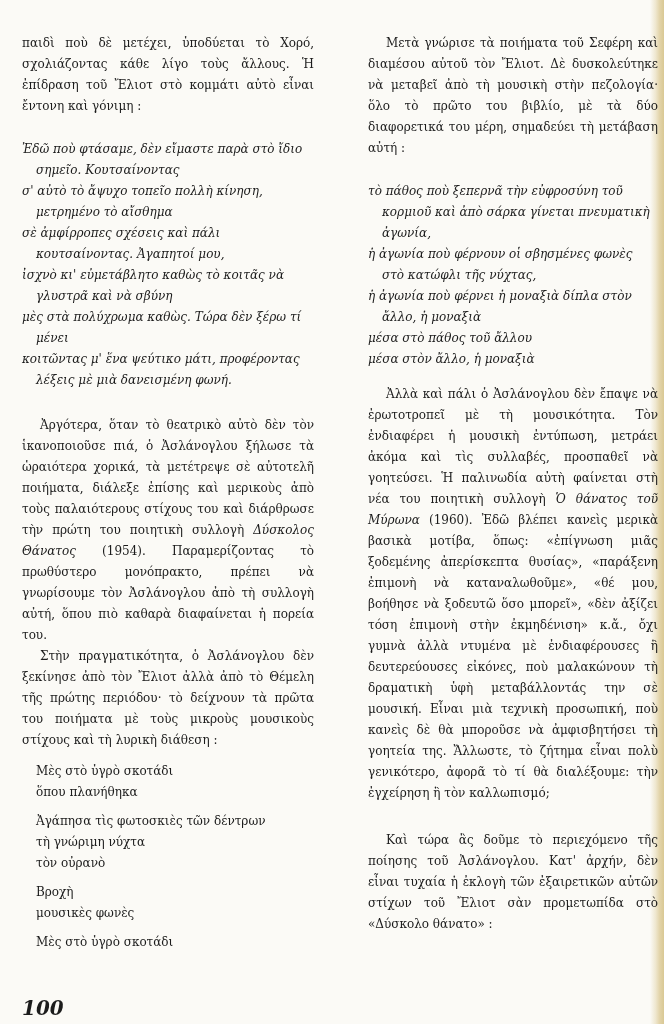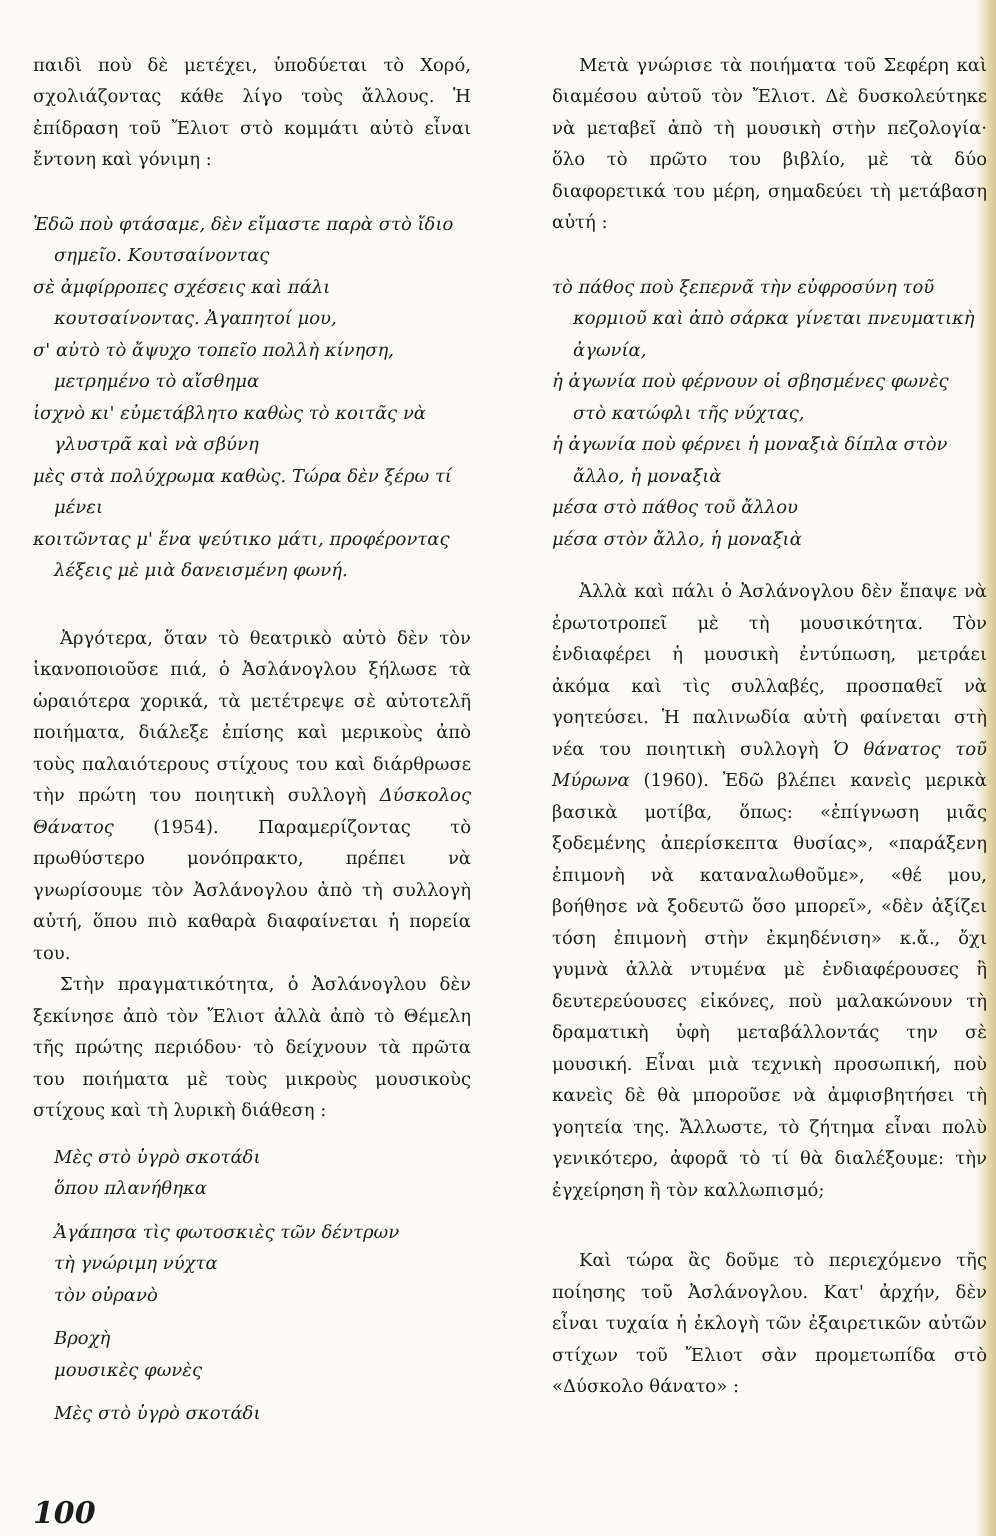--- a/index.html
+++ b/index.html
@@ -18,43 +18,43 @@
     position:absolute; top:33px;
     font-size:12px; line-height:21px;
   }
   .col-left { left:22px; width:292px; }
   .col-right { left:368px; width:290px; }
   p { margin:0; text-align:justify; }
   .indent { text-indent:18px; }
   .verse { font-style:italic; }
   .verse .line { display:block; padding-left:14px; text-indent:-14px; }
   .verse-block { margin-top:22px; margin-bottom:6px; }
-  .poem { font-style:italic; margin-left:14px; }
+  .poem { margin-left:14px; }
   .poem .stanza { margin-top:8px; }
   .poem .stanza:first-child { margin-top:10px; }
   .poem .line { display:block; }
   .gap { height:18px; }
   .gap-lg { height:26px; }
   .page-number {
     position:absolute; left:22px; top:996px;
     font-style:italic; font-weight:bold; font-size:20px;
   }
 </style>
 </head>
 <body>
 
 <div class="page-edge"></div>
 
 <div class="column col-left">
   <p>παιδὶ ποὺ δὲ μετέχει, ὑποδύεται τὸ Χορό, σχολιάζοντας κάθε λίγο τοὺς ἄλλους. Ἡ ἐπίδραση τοῦ Ἔλιοτ στὸ κομμάτι αὐτὸ εἶναι ἔντονη καὶ γόνιμη :</p>
 
   <div class="verse verse-block">
     <span class="line">Ἐδῶ ποὺ φτάσαμε, δὲν εἴμαστε παρὰ στὸ ἴδιο σημεῖο. Κουτσαίνοντας</span>
+    <span class="line">σ' αὐτὸ τὸ ἄψυχο τοπεῖο πολλὴ κίνηση, μετρημένο τὸ αἴσθημα</span>
     <span class="line">σὲ ἀμφίρροπες σχέσεις καὶ πάλι κουτσαίνοντας. Ἀγαπητοί μου,</span>
-    <span class="line">σ' αὐτὸ τὸ ἄψυχο τοπεῖο πολλὴ κίνηση, μετρημένο τὸ αἴσθημα</span>
     <span class="line">ἰσχνὸ κι' εὐμετάβλητο καθὼς τὸ κοιτᾶς νὰ γλυστρᾶ καὶ νὰ σβύνη</span>
     <span class="line">μὲς στὰ πολύχρωμα καθὼς. Τώρα δὲν ξέρω τί μένει</span>
     <span class="line">κοιτῶντας μ' ἕνα ψεύτικο μάτι, προφέροντας λέξεις μὲ μιὰ δανεισμένη φωνή.</span>
   </div>
 
   <div class="gap"></div>
 
   <p class="indent"><span>Ἀργότερα, ὅταν τὸ θεατρικὸ αὐτὸ δὲν τὸν ἱκανοποιοῦσε πιά, ὁ Ἀσλάνογλου ξήλωσε τὰ ὡραιότερα χορικά, τὰ μετέτρεψε σὲ αὐτοτελῆ ποιήματα, διάλεξε ἐπίσης καὶ μερικοὺς ἀπὸ τοὺς παλαιότερους στίχους του καὶ διάρθρωσε τὴν πρώτη του ποιητικὴ συλλογὴ </span><i>Δύσκολος Θάνατος</i><span> (1954). Παραμερίζοντας τὸ πρωθύστερο μονόπρακτο, πρέπει νὰ γνωρίσουμε τὸν Ἀσλάνογλου ἀπὸ τὴ συλλογὴ αὐτή, ὅπου πιὸ καθαρὰ διαφαίνεται ἡ πορεία του.</span></p>
 
   <p class="indent">Στὴν πραγματικότητα, ὁ Ἀσλάνογλου δὲν ξεκίνησε ἀπὸ τὸν Ἔλιοτ ἀλλὰ ἀπὸ τὸ Θέμελη τῆς πρώτης περιόδου· τὸ δείχνουν τὰ πρῶτα του ποιήματα μὲ τοὺς μικροὺς μουσικοὺς στίχους καὶ τὴ λυρικὴ διάθεση :</p>

